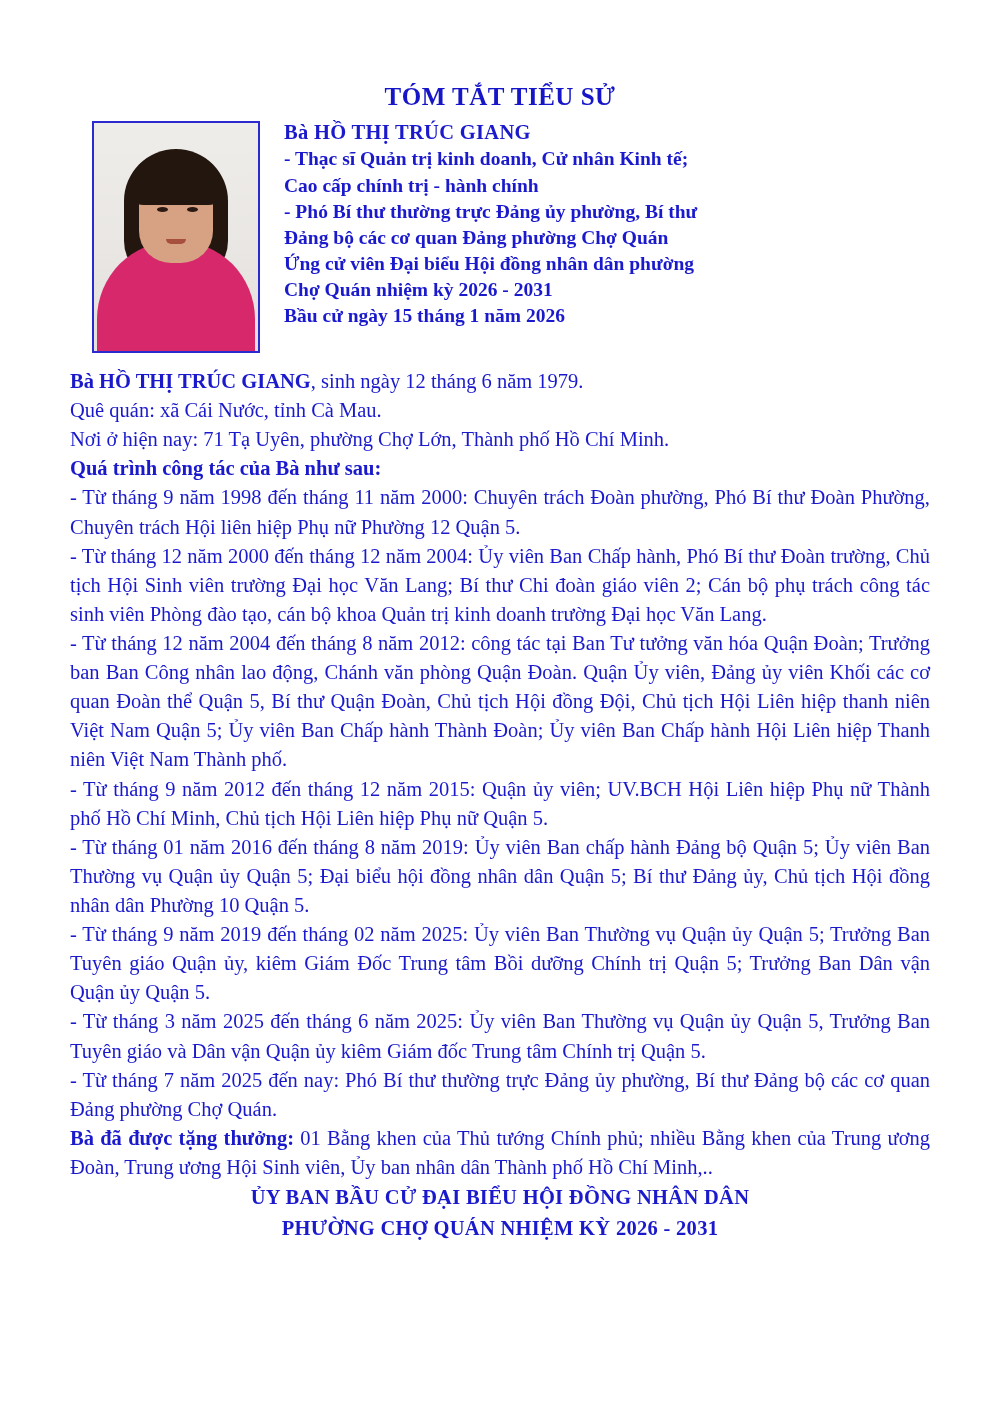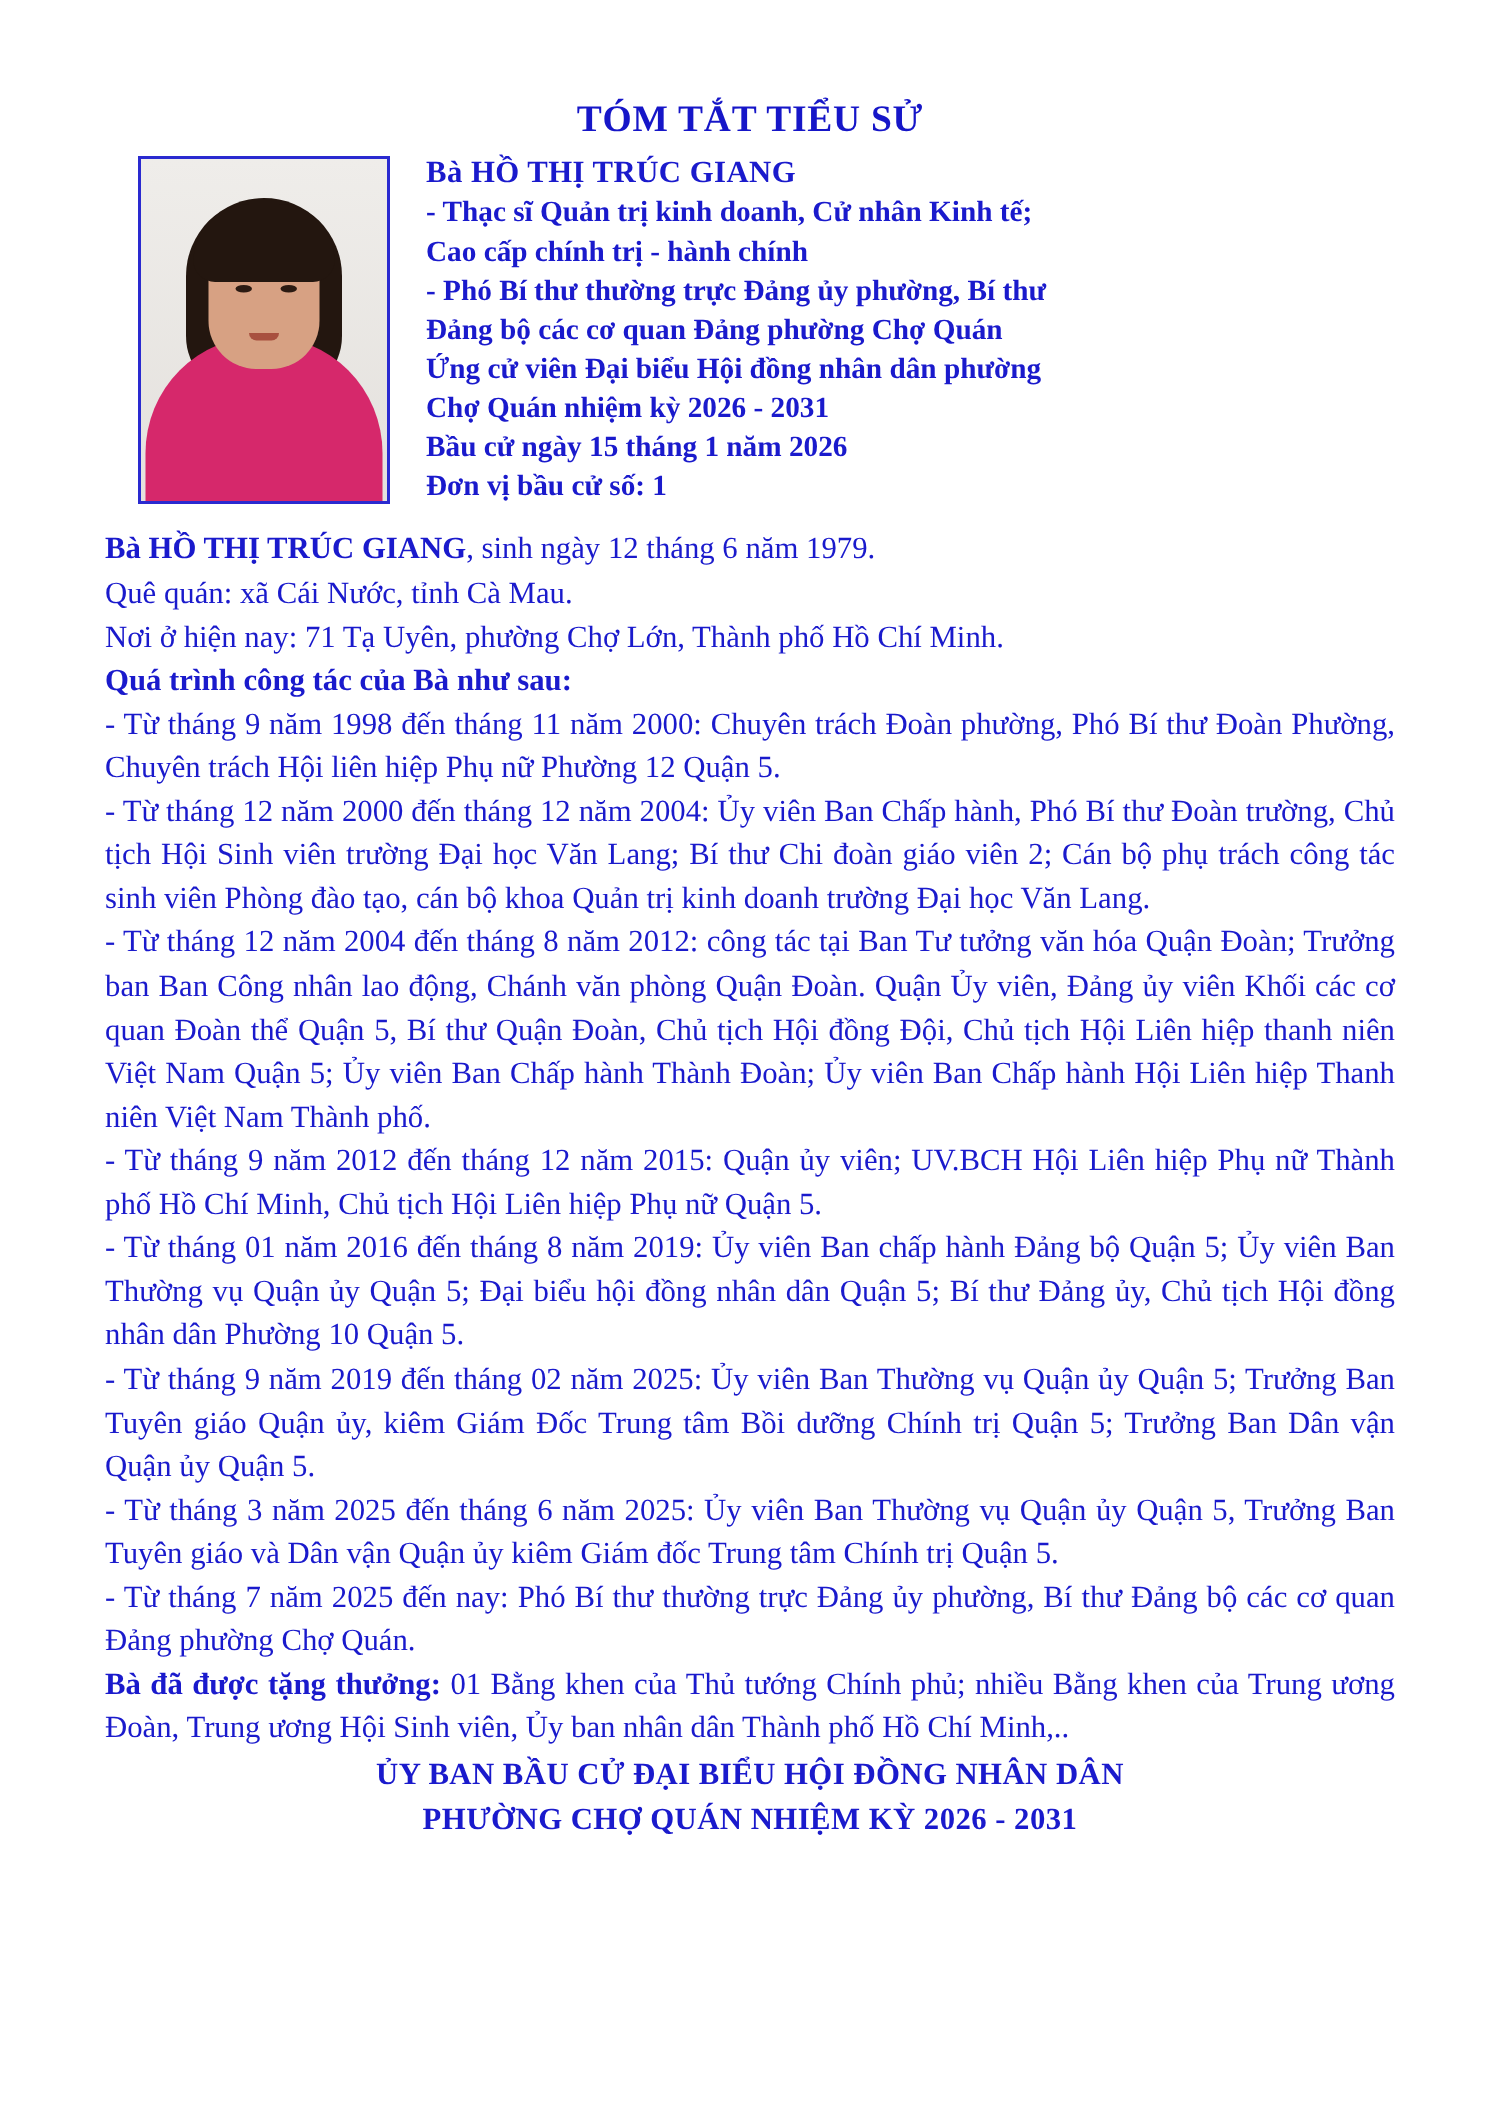--- a/index.html
+++ b/index.html
@@ -12,21 +12,21 @@
     height: 1414px;
     font-family: "Liberation Serif", serif;
     color: #1a1acc;
     position: relative;
     overflow: hidden;
   }
   .page {
     width: 1000px;
     height: 1414px;
     box-sizing: border-box;
-    padding: 58px 70px 40px 70px;
+    padding: 75px 70px 40px 70px;
     position: relative;
   }
 
   
   .doc-title {
     text-align: center;
     font-weight: bold;
     font-size: 25px;
     letter-spacing: 0.5px;
     color: #1616c8;
@@ -187,21 +187,20 @@
 
     <div class="header-text">
       <div class="hname">Bà HỒ THỊ TRÚC GIANG</div>
       <div>- Thạc sĩ Quản trị kinh doanh, Cử nhân Kinh tế;
 Cao cấp chính trị - hành chính</div>
       <div>- Phó Bí thư thường trực Đảng ủy phường, Bí thư
 Đảng bộ các cơ quan Đảng phường Chợ Quán</div>
       <div>Ứng cử viên Đại biểu Hội đồng nhân dân phường
 Chợ Quán nhiệm kỳ 2026 - 2031</div>
       <div>Bầu cử ngày 15 tháng 1 năm 2026</div>
-      <div>Đơn vị bầu cử số: 1</div>
     </div>
 
   </div>
 
   <div class="body-text">
 
     <p class="p-indent"><span class="b">Bà HỒ THỊ TRÚC GIANG</span><span>, sinh ngày 12 tháng 6 năm 1979.</span></p>
 
     <p>Quê quán: xã Cái Nước, tỉnh Cà Mau.</p>
     <p>Nơi ở hiện nay: 71 Tạ Uyên, phường Chợ Lớn, Thành phố Hồ Chí Minh.</p>

